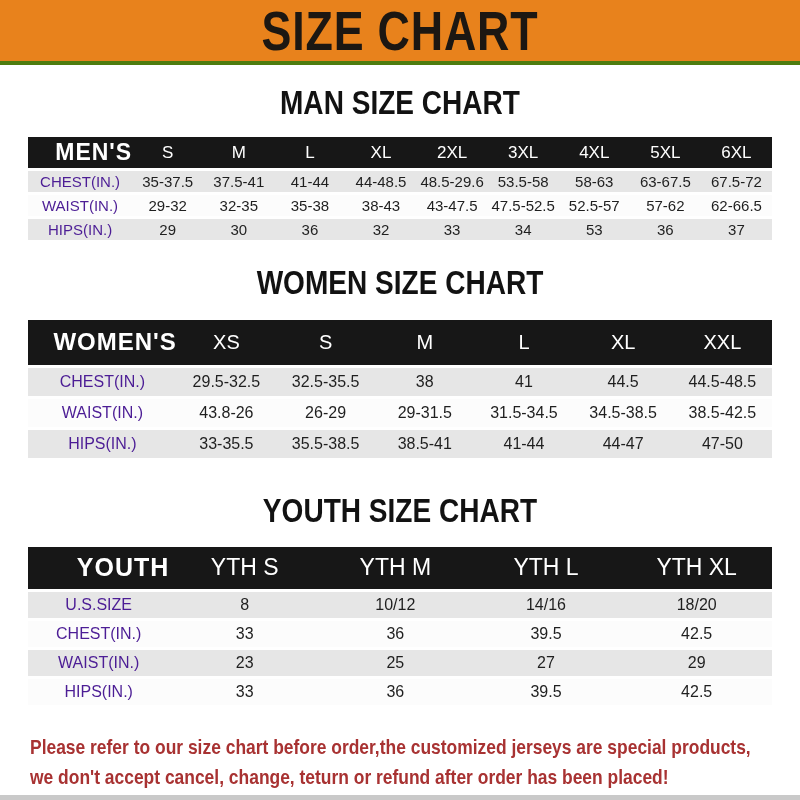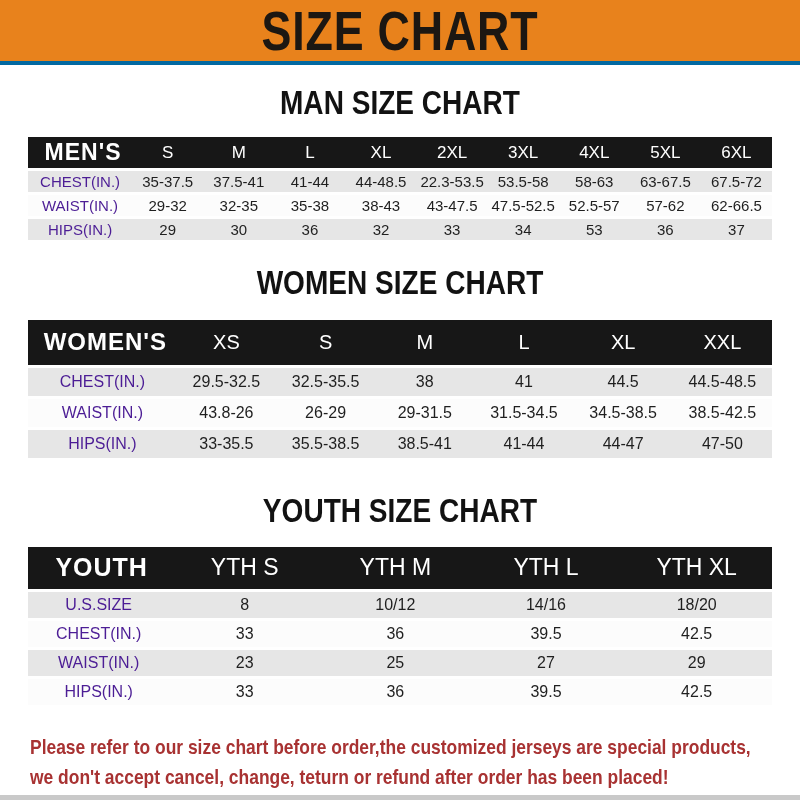--- a/index.html
+++ b/index.html
@@ -9,21 +9,21 @@
     background: #ffffff;
     font-family: "Liberation Sans", sans-serif;
     overflow: hidden;
     position: relative;
   }
 
   
   .banner {
     height: 65px;
     background: #e8821c;
-    border-bottom: 4px solid #0369a1;
+    border-bottom: 4px solid #4d7c0f;
     display: flex; align-items: center; justify-content: center;
   }
   .banner-title {
     margin: 0;
     font-size: 56px;
     font-weight: 700;
     color: #1c1712;
     letter-spacing: 1px;
     transform: scaleX(0.80);
     white-space: nowrap;
@@ -54,21 +54,21 @@
     table-layout: fixed;
   }
   thead th {
     background: #171717;
     color: #ffffff;
     font-weight: 400;
     text-align: center;
     padding: 0;
   }
   th.tbl-label {
-    text-align: center;
+    text-align: right;
     padding-left: 6px;
     font-weight: 700;
     letter-spacing: 1px;
   }
   tbody td {
     text-align: center;
     color: #1f1f1f;
     padding: 0;
   }
   tbody tr:nth-child(odd)  td { background: #e6e6e6; }
@@ -136,21 +136,21 @@
             <th>6XL</th>
           </tr>
         </thead>
         <tbody>
           <tr>
             <td class="row-label">CHEST(IN.)</td>
             <td>35-37.5</td>
             <td>37.5-41</td>
             <td>41-44</td>
             <td>44-48.5</td>
-            <td>22.3-53.5</td>
+            <td>48.5-29.6</td>
             <td>53.5-58</td>
             <td>58-63</td>
             <td>63-67.5</td>
             <td>67.5-72</td>
           </tr>
           <tr>
             <td class="row-label">WAIST(IN.)</td>
             <td>29-32</td>
             <td>32-35</td>
             <td>35-38</td>

